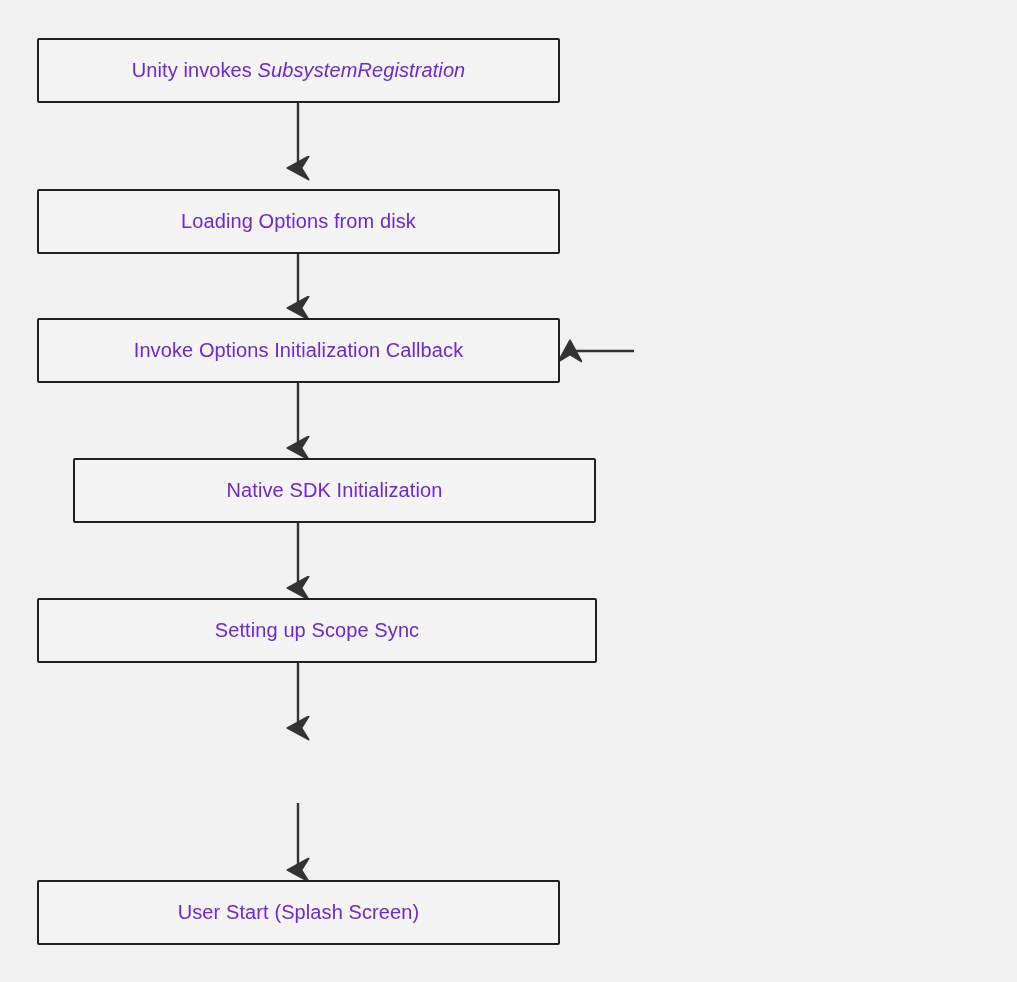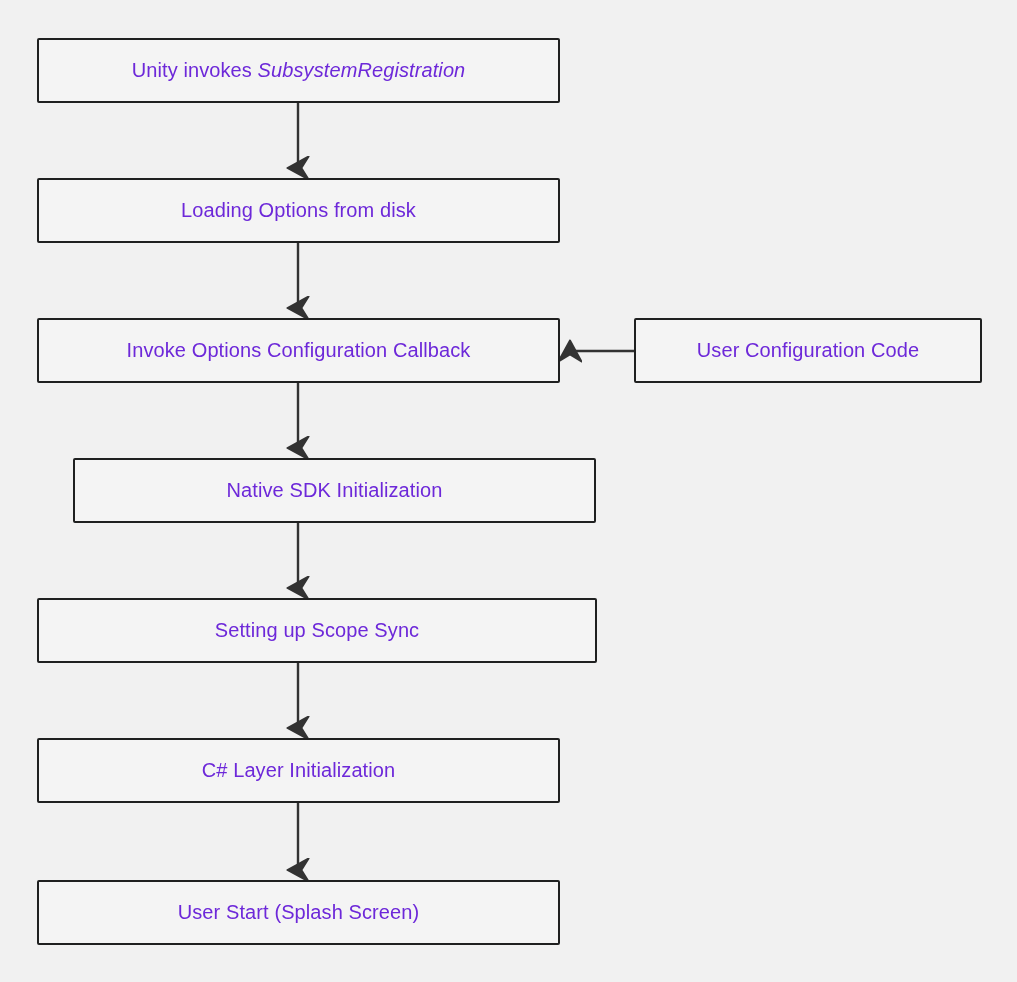--- a/index.html
+++ b/index.html
@@ -79,41 +79,35 @@
 
     <line x1="298" y1="803" x2="298" y2="870" stroke="#333333" stroke-width="2.4" marker-end="url(#arrow-down)"></line>
 
     <line x1="634" y1="351" x2="570" y2="351" stroke="#333333" stroke-width="2.4" marker-end="url(#arrow-left)"></line>
   </svg>
 
   <div class="node" style="left:37px; top:38px; width:523px; height:65px;">
     <span class="node-label"><span>Unity invokes </span><em>SubsystemRegistration</em></span>
   </div>
 
-  <div class="node" style="left:37px; top:178px; width:523px; height:65px;">
+  <div class="node" style="left:37px; top:189px; width:523px; height:65px;">
     <span class="node-label">Loading Options from disk</span>
   </div>
 
   <div class="node" style="left:37px; top:318px; width:523px; height:65px;">
-    <span class="node-label">Invoke Options Configuration Callback</span>
+    <span class="node-label">Invoke Options Initialization Callback</span>
   </div>
 
   <div class="node" style="left:37px; top:458px; width:523px; height:65px;margin-left:36px;">
     <span class="node-label">Native SDK Initialization</span>
   </div>
 
   <div class="node" style="left:37px; top:598px; width:560px; height:65px;">
     <span class="node-label">Setting up Scope Sync</span>
   </div>
 
-  <div class="node" style="left:37px; top:738px; width:523px; height:65px;">
-    <span class="node-label">C# Layer Initialization</span>
-  </div>
 
   <div class="node" style="left:37px; top:880px; width:523px; height:65px;">
     <span class="node-label">User Start (Splash Screen)</span>
   </div>
 
-  <div class="node" style="left:634px; top:318px; width:348px; height:65px;">
-    <span class="node-label">User Configuration Code</span>
-  </div>
 
 </div>
 
 </body></html>

